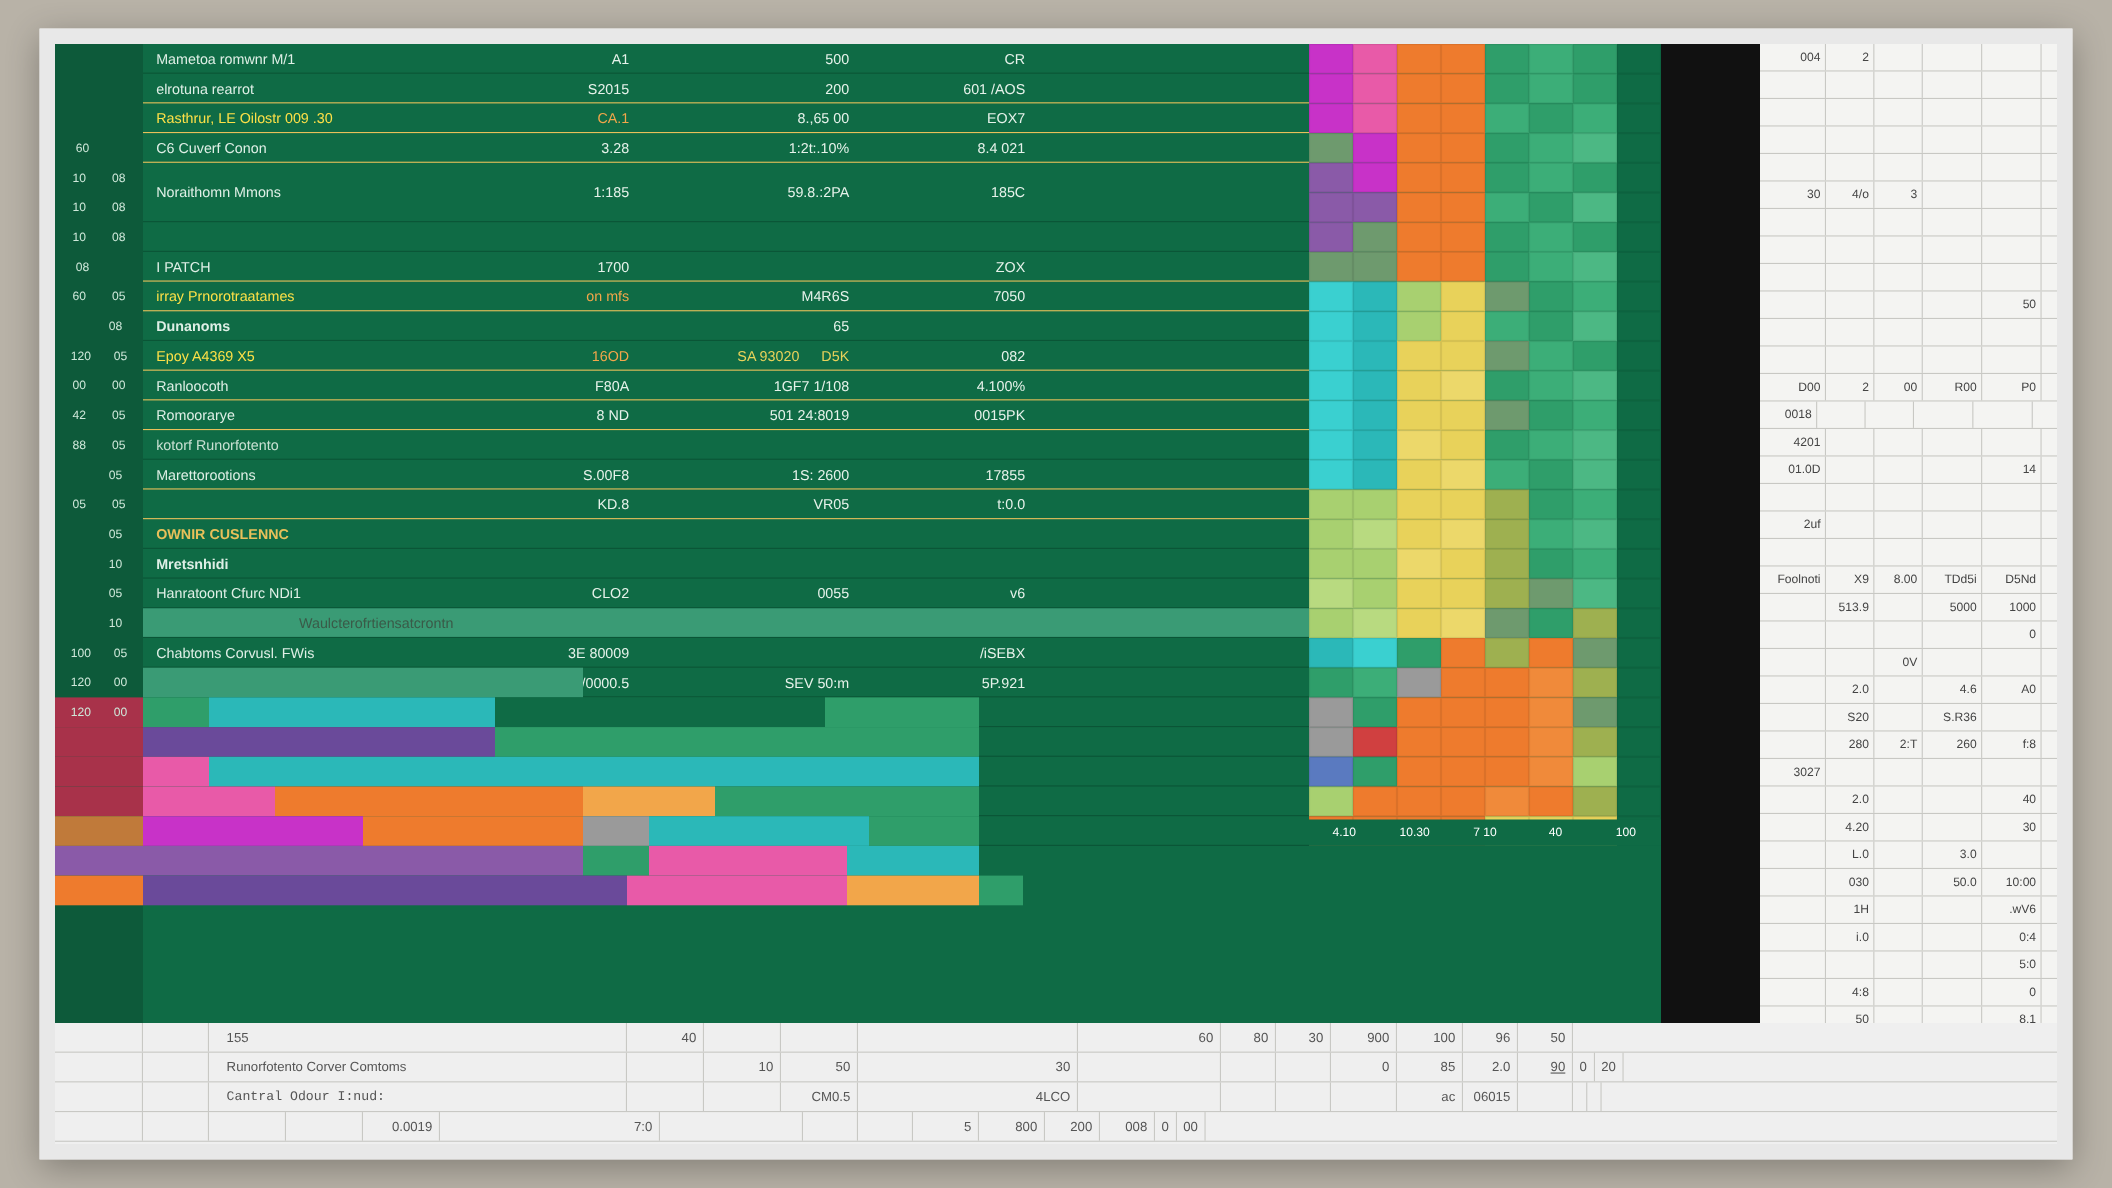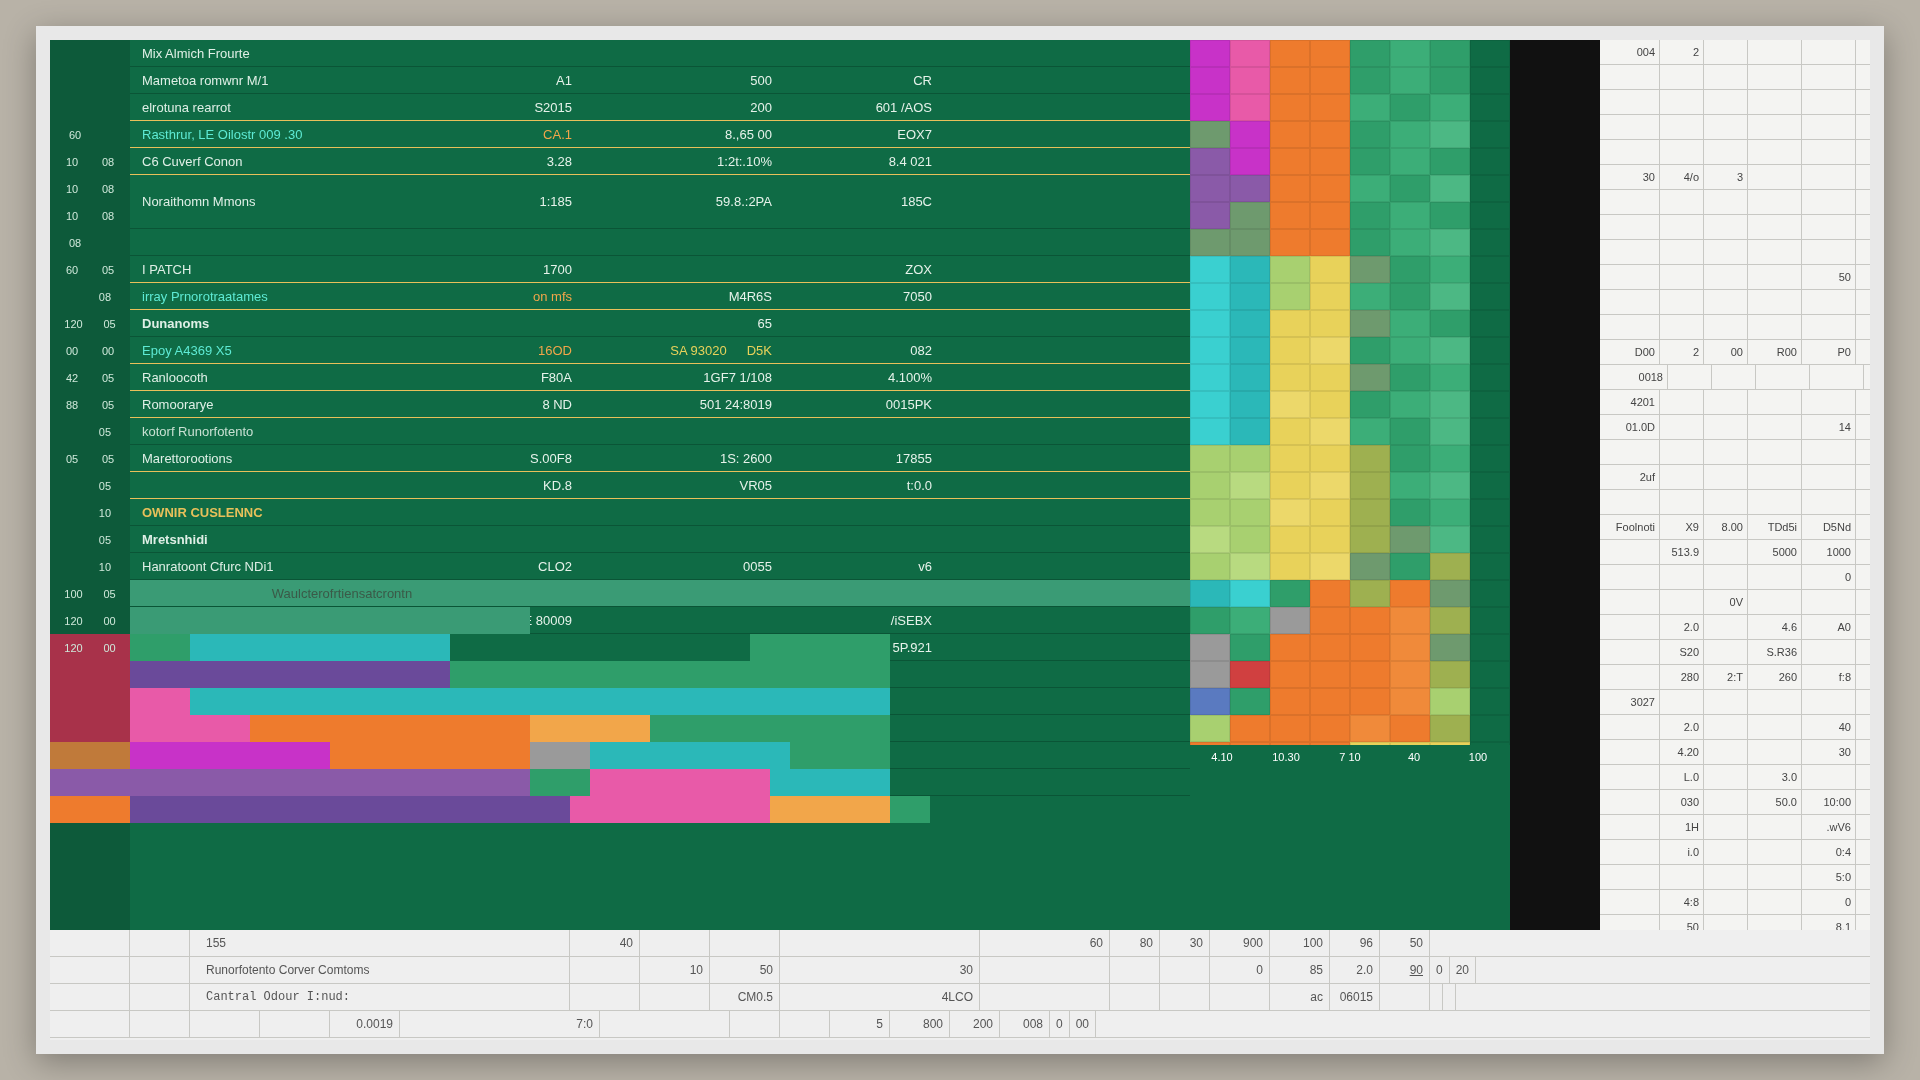--- a/index.html
+++ b/index.html
@@ -6,21 +6,21 @@
   body{background:#b8b2a7;display:flex;align-items:center;justify-content:center}
   .frame{width:1820px;height:1000px;background:#fff;border:14px solid #e8e8e8;box-shadow:0 8px 30px rgba(0,0,0,.3);position:relative;overflow:hidden}
   .inner{position:absolute;inset:0;display:flex}
   .mainblock{display:flex;height:100%;flex:1}
   .leftgutter{width:80px;background:#0d5a3a;display:flex;flex-direction:column}
   .gutrow{height:27px;display:flex;align-items:center;justify-content:space-around;color:#cfe8da;font-size:11px;padding:0 4px;box-sizing:border-box}
   .greensheet{flex:1;background:#0f6b45;position:relative}
   .grow{height:27px;border-bottom:1px solid #0a5536;display:flex;align-items:center;font-size:13px;box-sizing:border-box}
   .grow.sel{border-bottom:1px solid #e8c05a}
   .rlabel{width:310px;padding-left:12px;color:#dfefe6;white-space:nowrap;overflow:hidden}
-  .rlabel.orange{color:#5eead4}
+  .rlabel.orange{color:#fde047}
   .rlabel.yellow{color:#e8c05a;font-weight:bold}
   .rlabel.pale{color:#c8e0d2}
   .rlabel.bold{font-weight:bold}
   .rnum{width:120px;text-align:right;color:#e6f2ea;padding-right:20px}
   .rnum.orange{color:#f2a64a}
   .rnum2{width:180px;text-align:right;color:#e6f2ea;padding-right:20px}
   .rnum2.yellow{color:#e8d25a}
   .rnum3{width:140px;text-align:right;color:#e6f2ea;padding-right:20px}
   .highlight-row{background:#3a9b75}
   .colorband{position:absolute;left:0;height:27px;display:flex}
@@ -161,26 +161,20 @@
             <span></span>
           </div>
           <div class="gutrow" style="background: rgb(238, 123, 45);">
             <span></span>
             <span></span>
           </div>
         </div>
 
       <div class="greensheet" id="greensheet">
           <div class="grow">
-            <div class="rlabel">Mix Almich Frourte</div>
-            <div class="rnum"></div>
-            <div class="rnum2"></div>
-            <div class="rnum3"></div>
-          </div>
-          <div class="grow">
             <div class="rlabel">Mametoa romwnr M/1</div>
             <div class="rnum">A1</div>
             <div class="rnum2">500</div>
             <div class="rnum3">CR</div>
           </div>
           <div class="grow sel">
             <div class="rlabel">elrotuna rearrot</div>
             <div class="rnum">S2015</div>
             <div class="rnum2">200</div>
             <div class="rnum3">601 /AOS</div>
@@ -743,21 +737,21 @@
             <div class="rscell" style="width: 54px;"></div>
           </div>
           <div class="rsrow">
             <div class="rscell" style="width: 60px;">D00</div>
             <div class="rscell" style="width: 44px;">2</div>
             <div class="rscell" style="width: 44px;">00</div>
             <div class="rscell" style="width: 54px;">R00</div>
             <div class="rscell" style="width: 54px;">P0</div>
           </div>
           <div class="rsrow">
-            <div class="rscell" style="width: 68px; text-align: right;">0018</div>
+            <div class="rscell" style="width: 52px; text-align: right;">0018</div>
             <div class="rscell" style="width: 44px;"></div>
             <div class="rscell" style="width: 44px;"></div>
             <div class="rscell" style="width: 54px;"></div>
             <div class="rscell" style="width: 54px;"></div>
           </div>
           <div class="rsrow">
             <div class="rscell" style="width: 60px;">4201</div>
             <div class="rscell" style="width: 44px;"></div>
             <div class="rscell" style="width: 44px;"></div>
             <div class="rscell" style="width: 54px;"></div>

